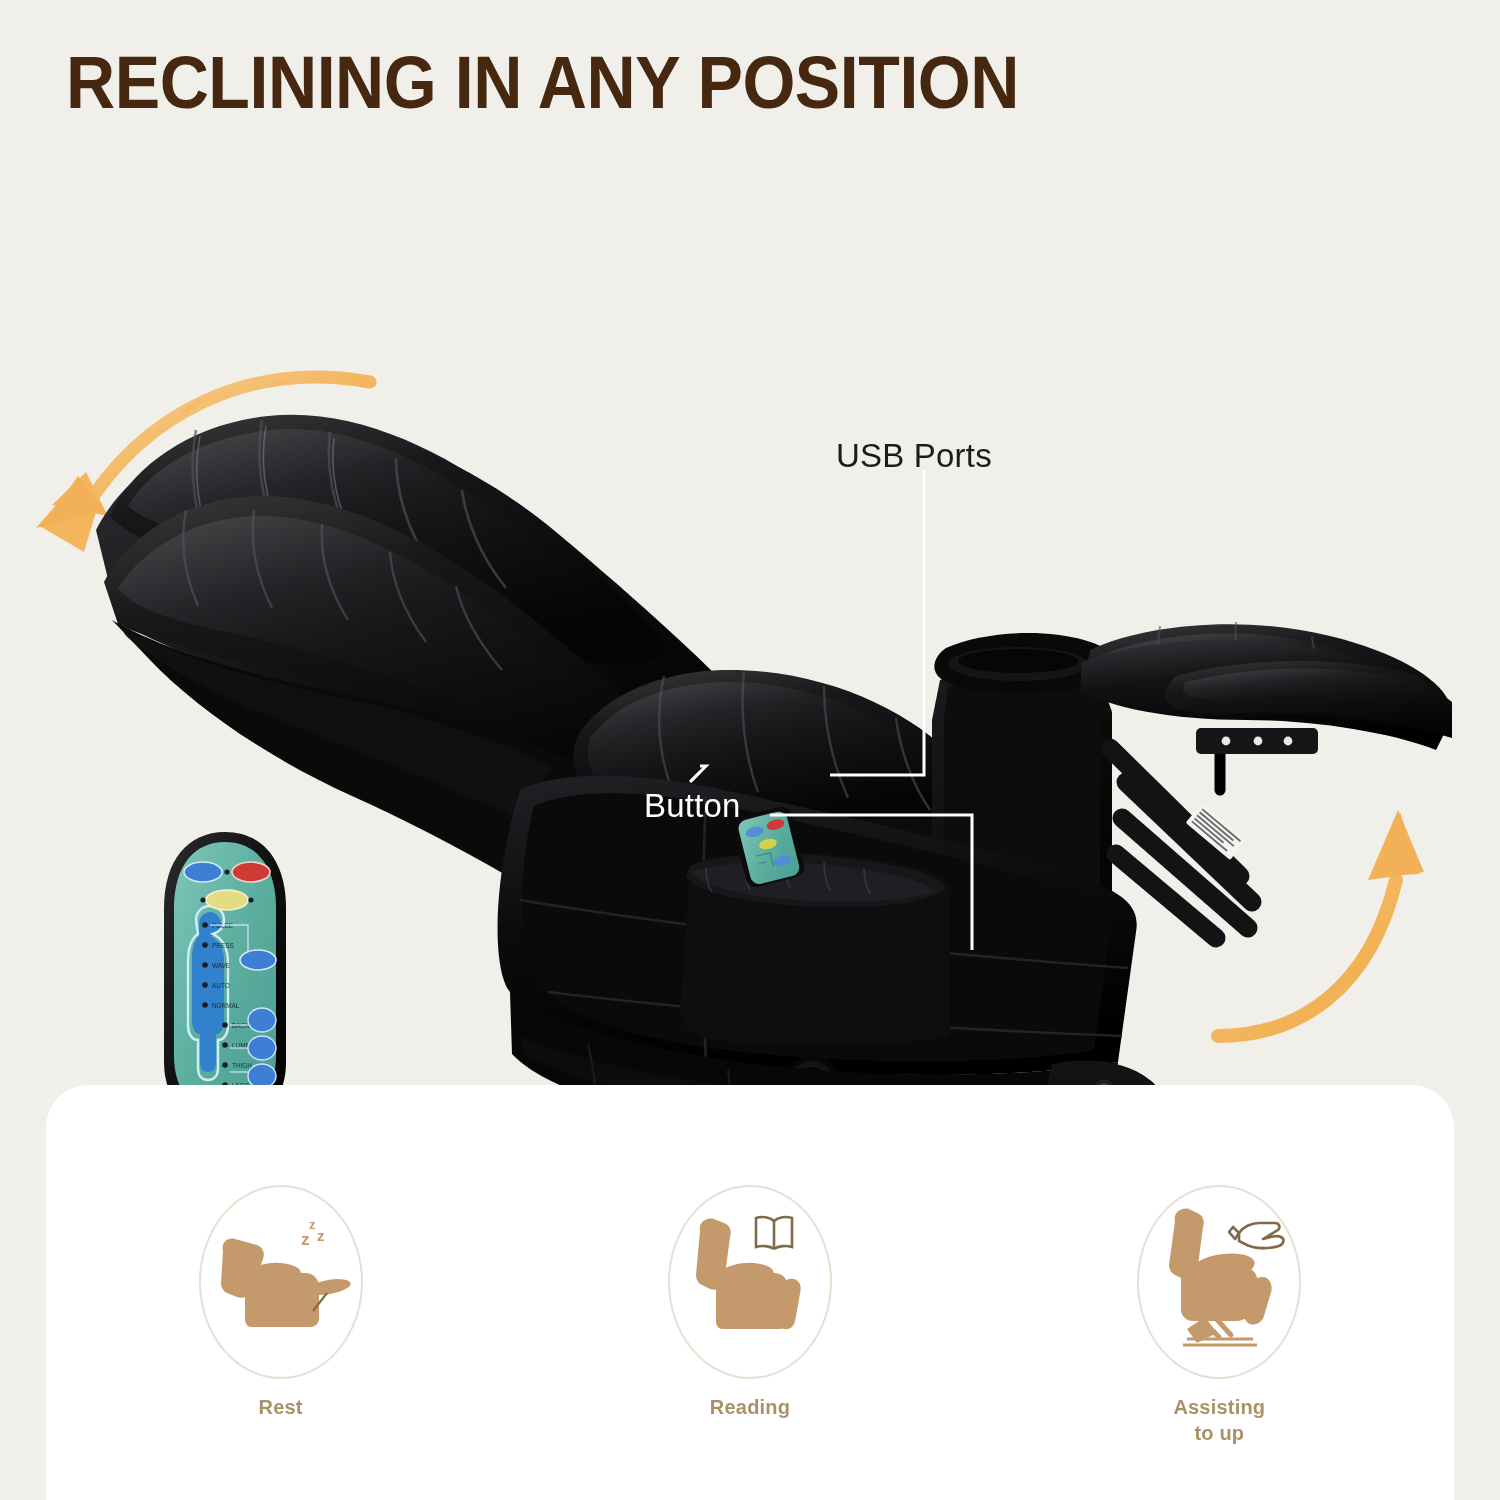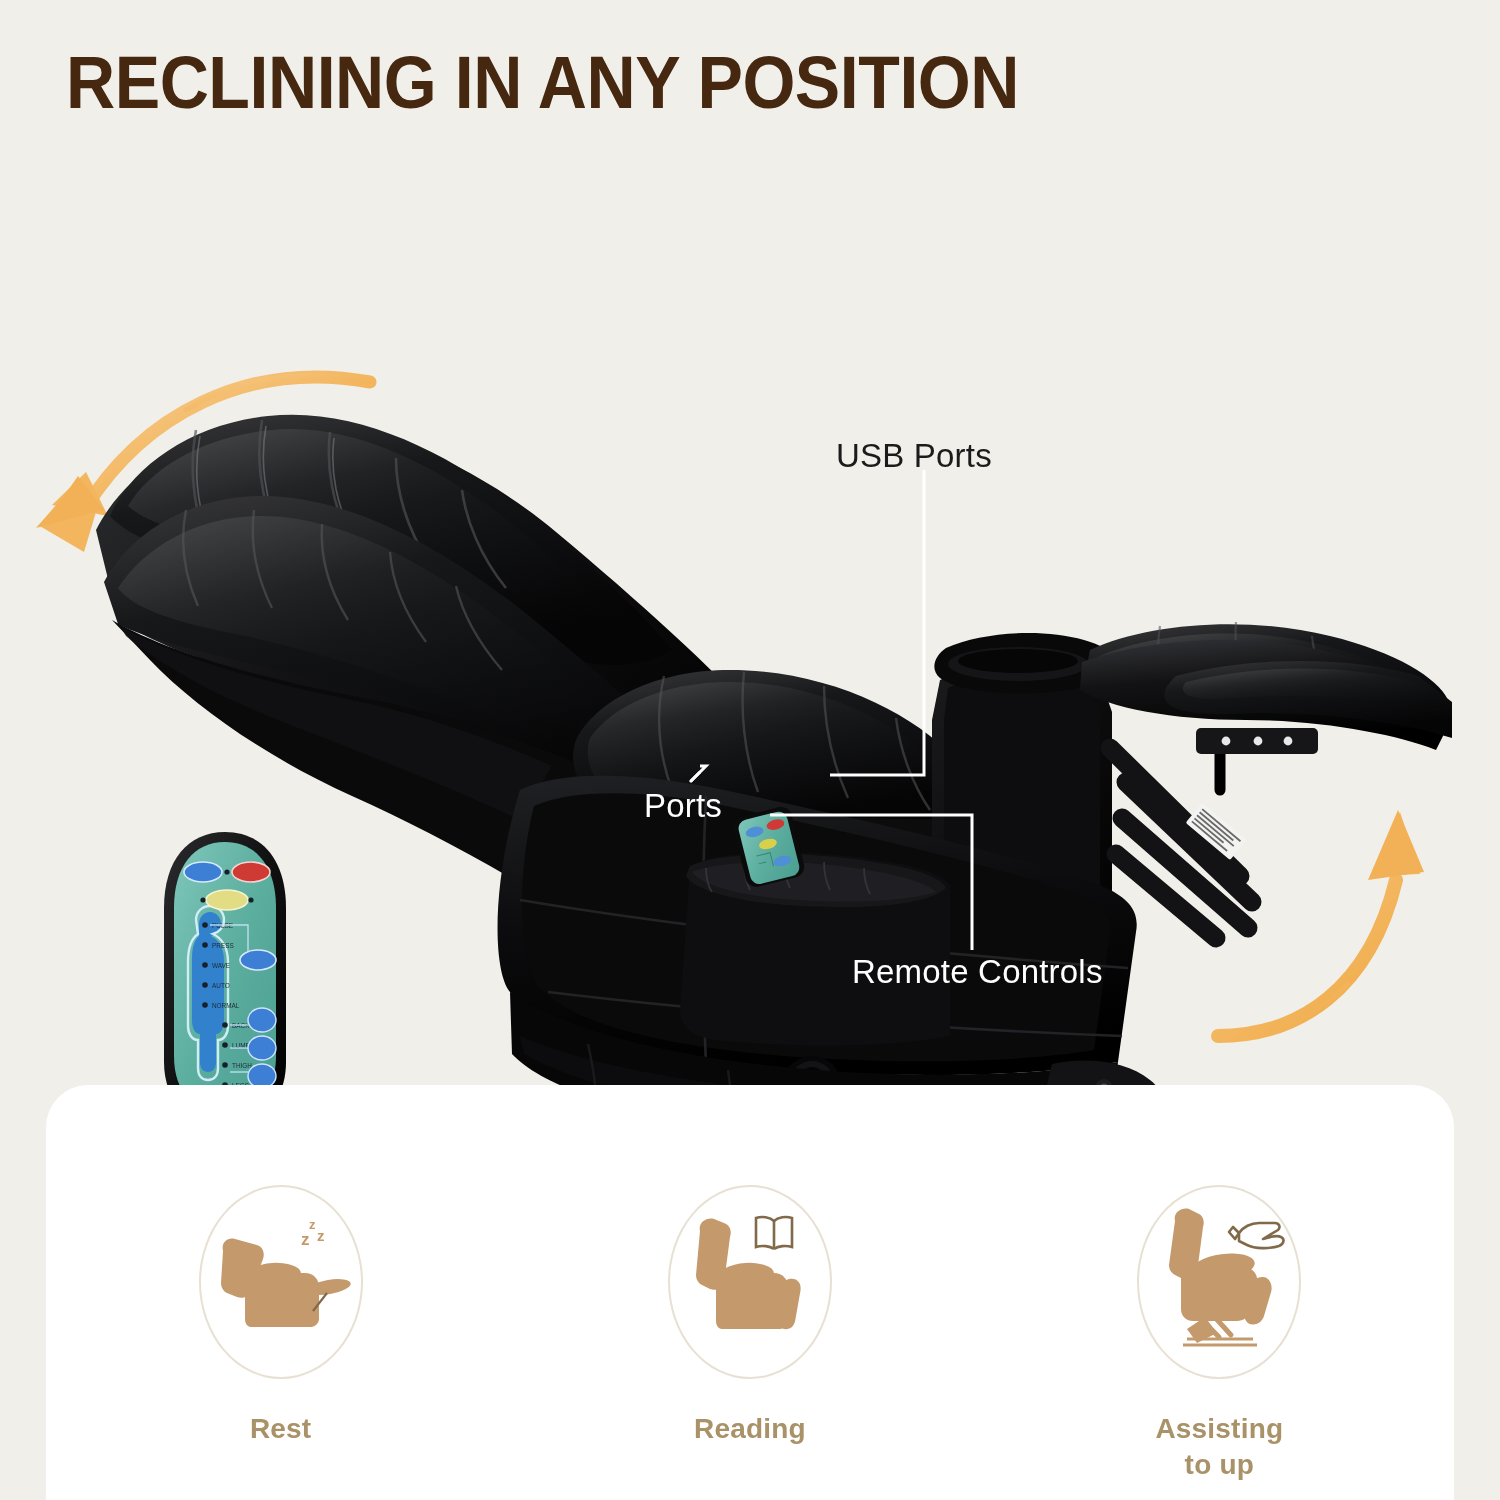--- a/index.html
+++ b/index.html
@@ -74,22 +74,22 @@
   }
   .feature-circle {
     width: 160px; height: 190px;
     border: 2px solid #e7e0d3;
     border-radius: 50%;
     position: relative;
     display: block;
   }
   .feature-circle svg { display: block; }
   .feature-label {
-    margin-top: 32px;
-    font-size: 28px;
+    margin-top: 16px;
+    font-size: 20px;
     font-weight: 700;
     color: #a99168;
     text-align: center;
     line-height: 1.28;
     letter-spacing: 0.2px;
   }
 
   
   .scene {
     position: absolute;
@@ -514,23 +514,22 @@
         <path d="M690,462 L706,446 L700,446" fill="none" stroke="#ffffff" stroke-width="3"></path>
         <path d="M691,461 L700,452" fill="none" stroke="#ffffff" stroke-width="3"></path>
 
         <path d="M770,495 L972,495 L972,630" fill="none" stroke="#ffffff" stroke-width="3"></path>
       </g>
     </svg>
   </div>
 
   <div class="callout" id="callout-usb">USB Ports</div>
 
-  <div class="callout on-dark" id="callout-btn">Ports</div>
-
-  <div class="callout on-dark" id="callout-rc">Remote Controls</div>
+  <div class="callout on-dark" id="callout-btn">Button</div>
+
 
   <div class="bottom-card"></div>
 
   <div class="features">
 
     <div class="feature">
       <div class="feature-circle">
         <svg width="156" height="186" viewBox="0 0 156 186">
           <g fill="#c49a6c">
             <path d="M22,64 C20,56 26,50 34,52 L56,58 C62,60 64,66 62,72 L50,104 C48,110 42,112 36,110 L26,106 C22,104 20,100 20,96 Z"></path>

